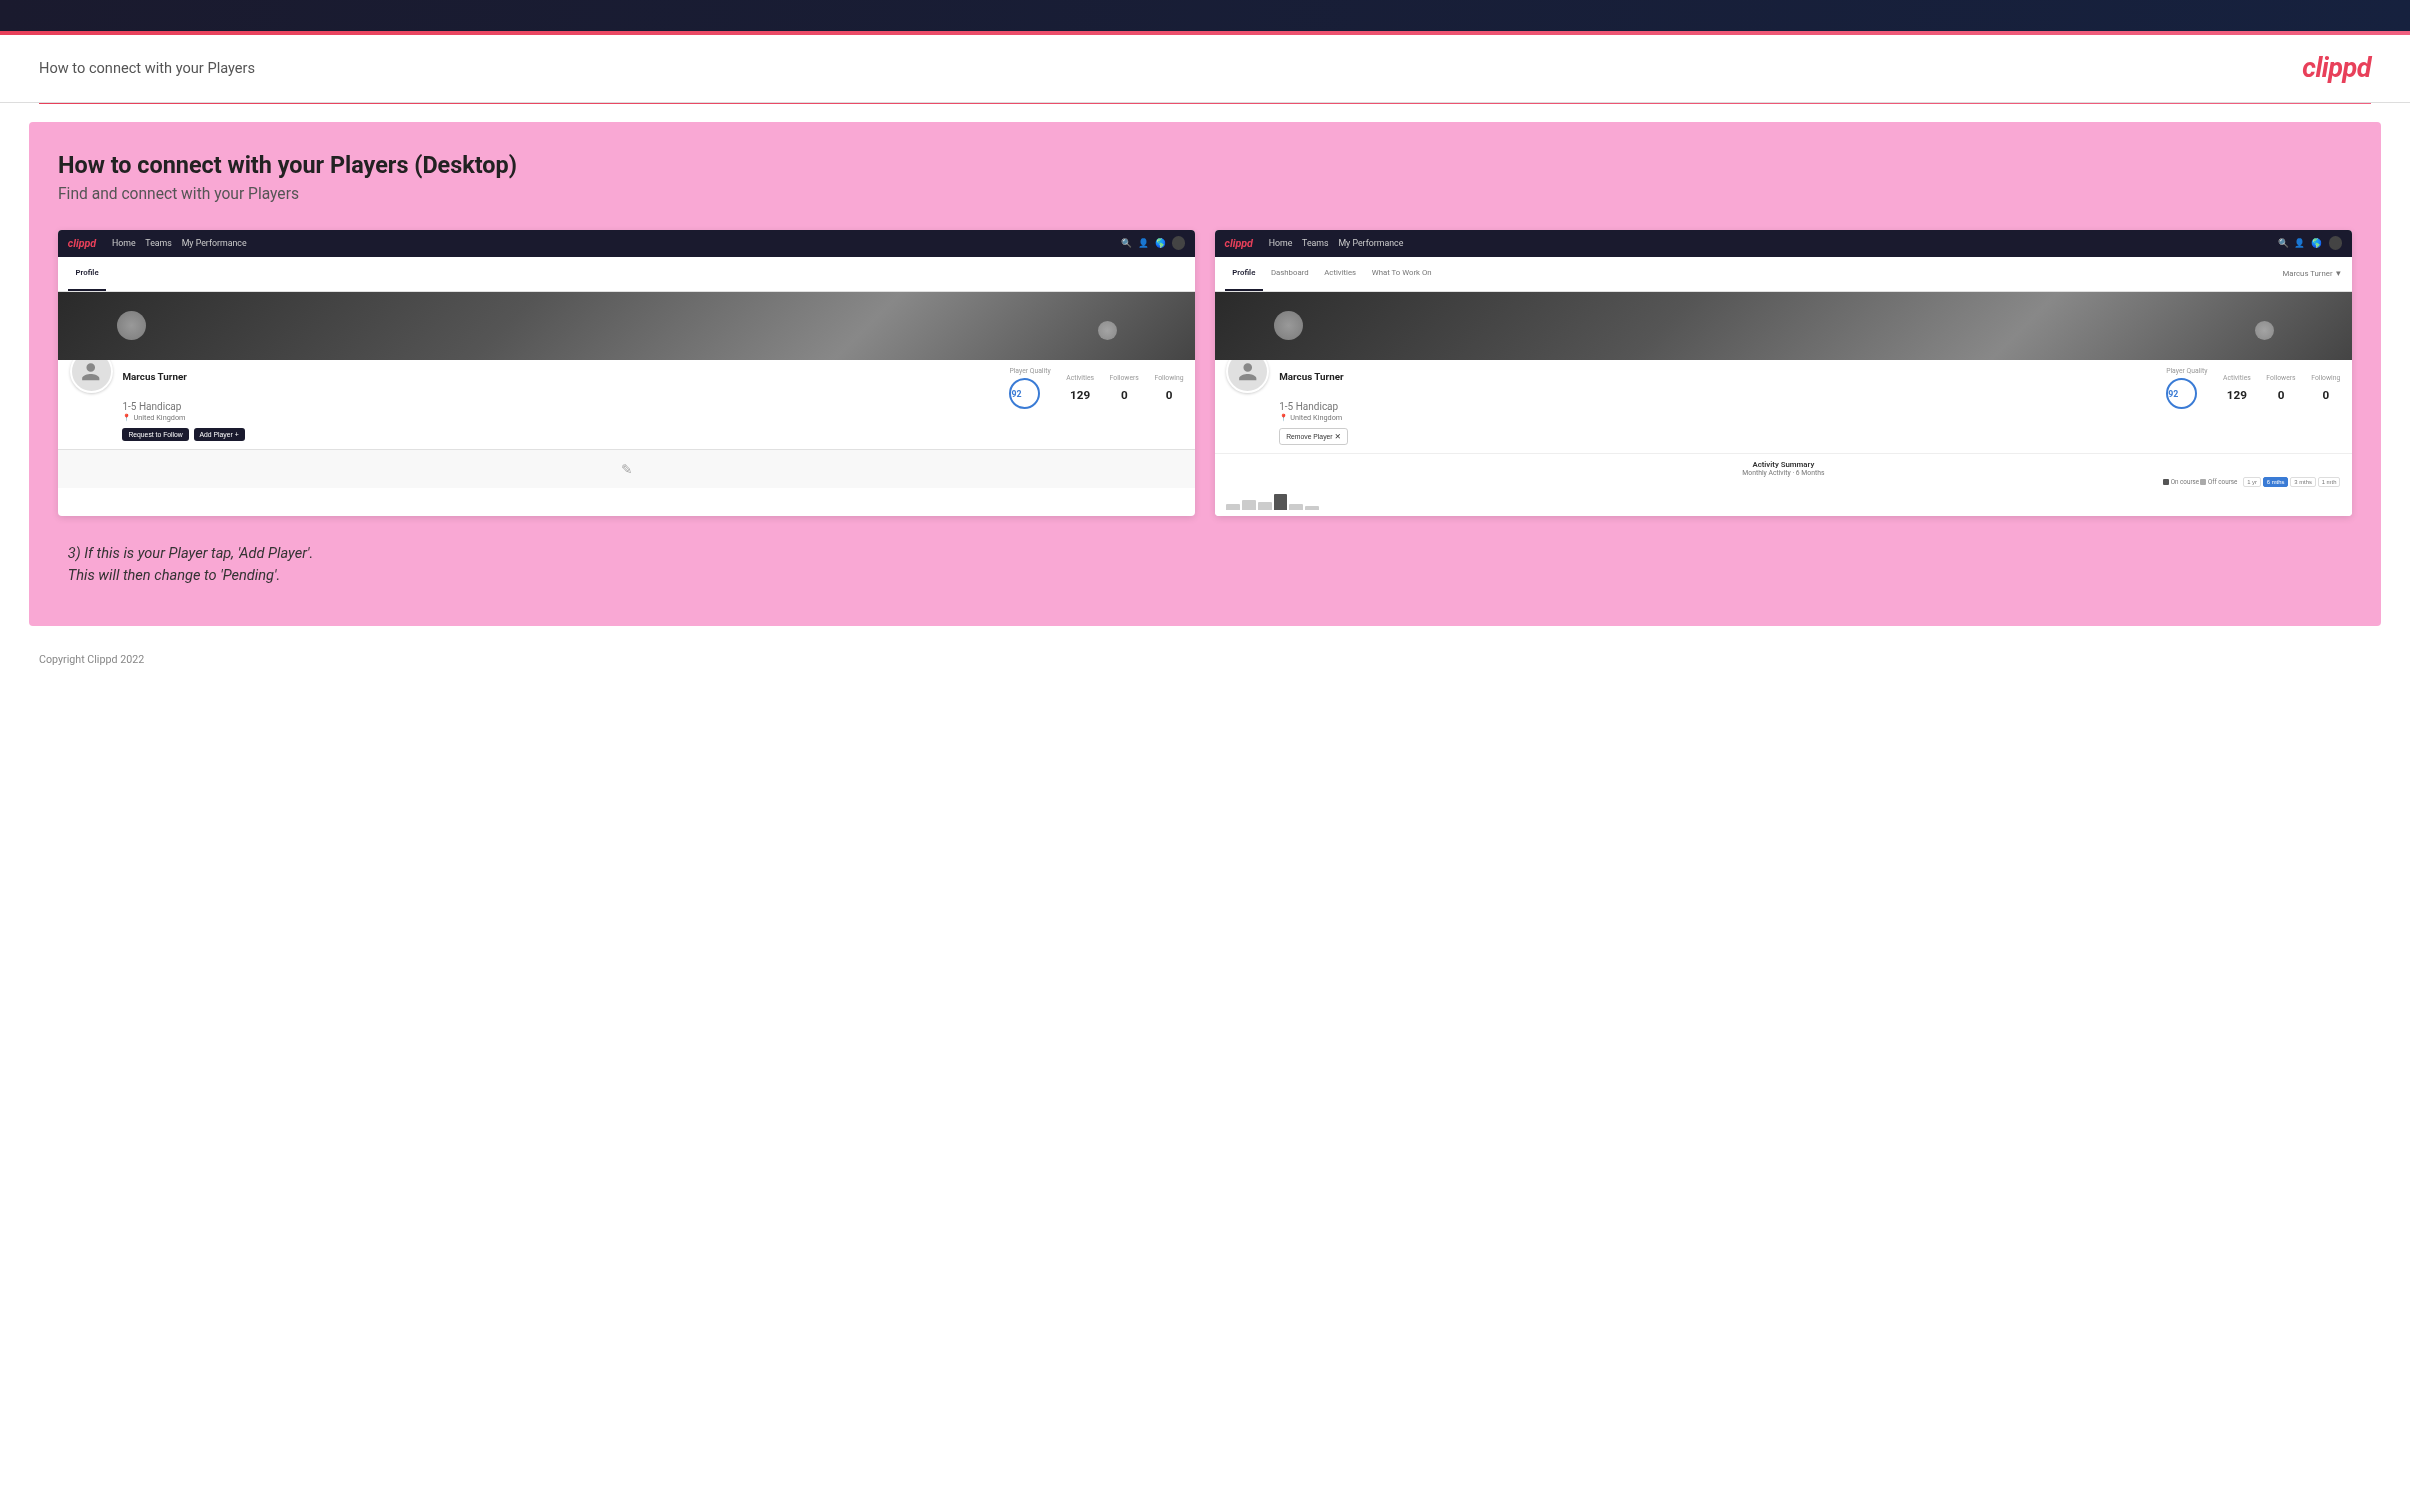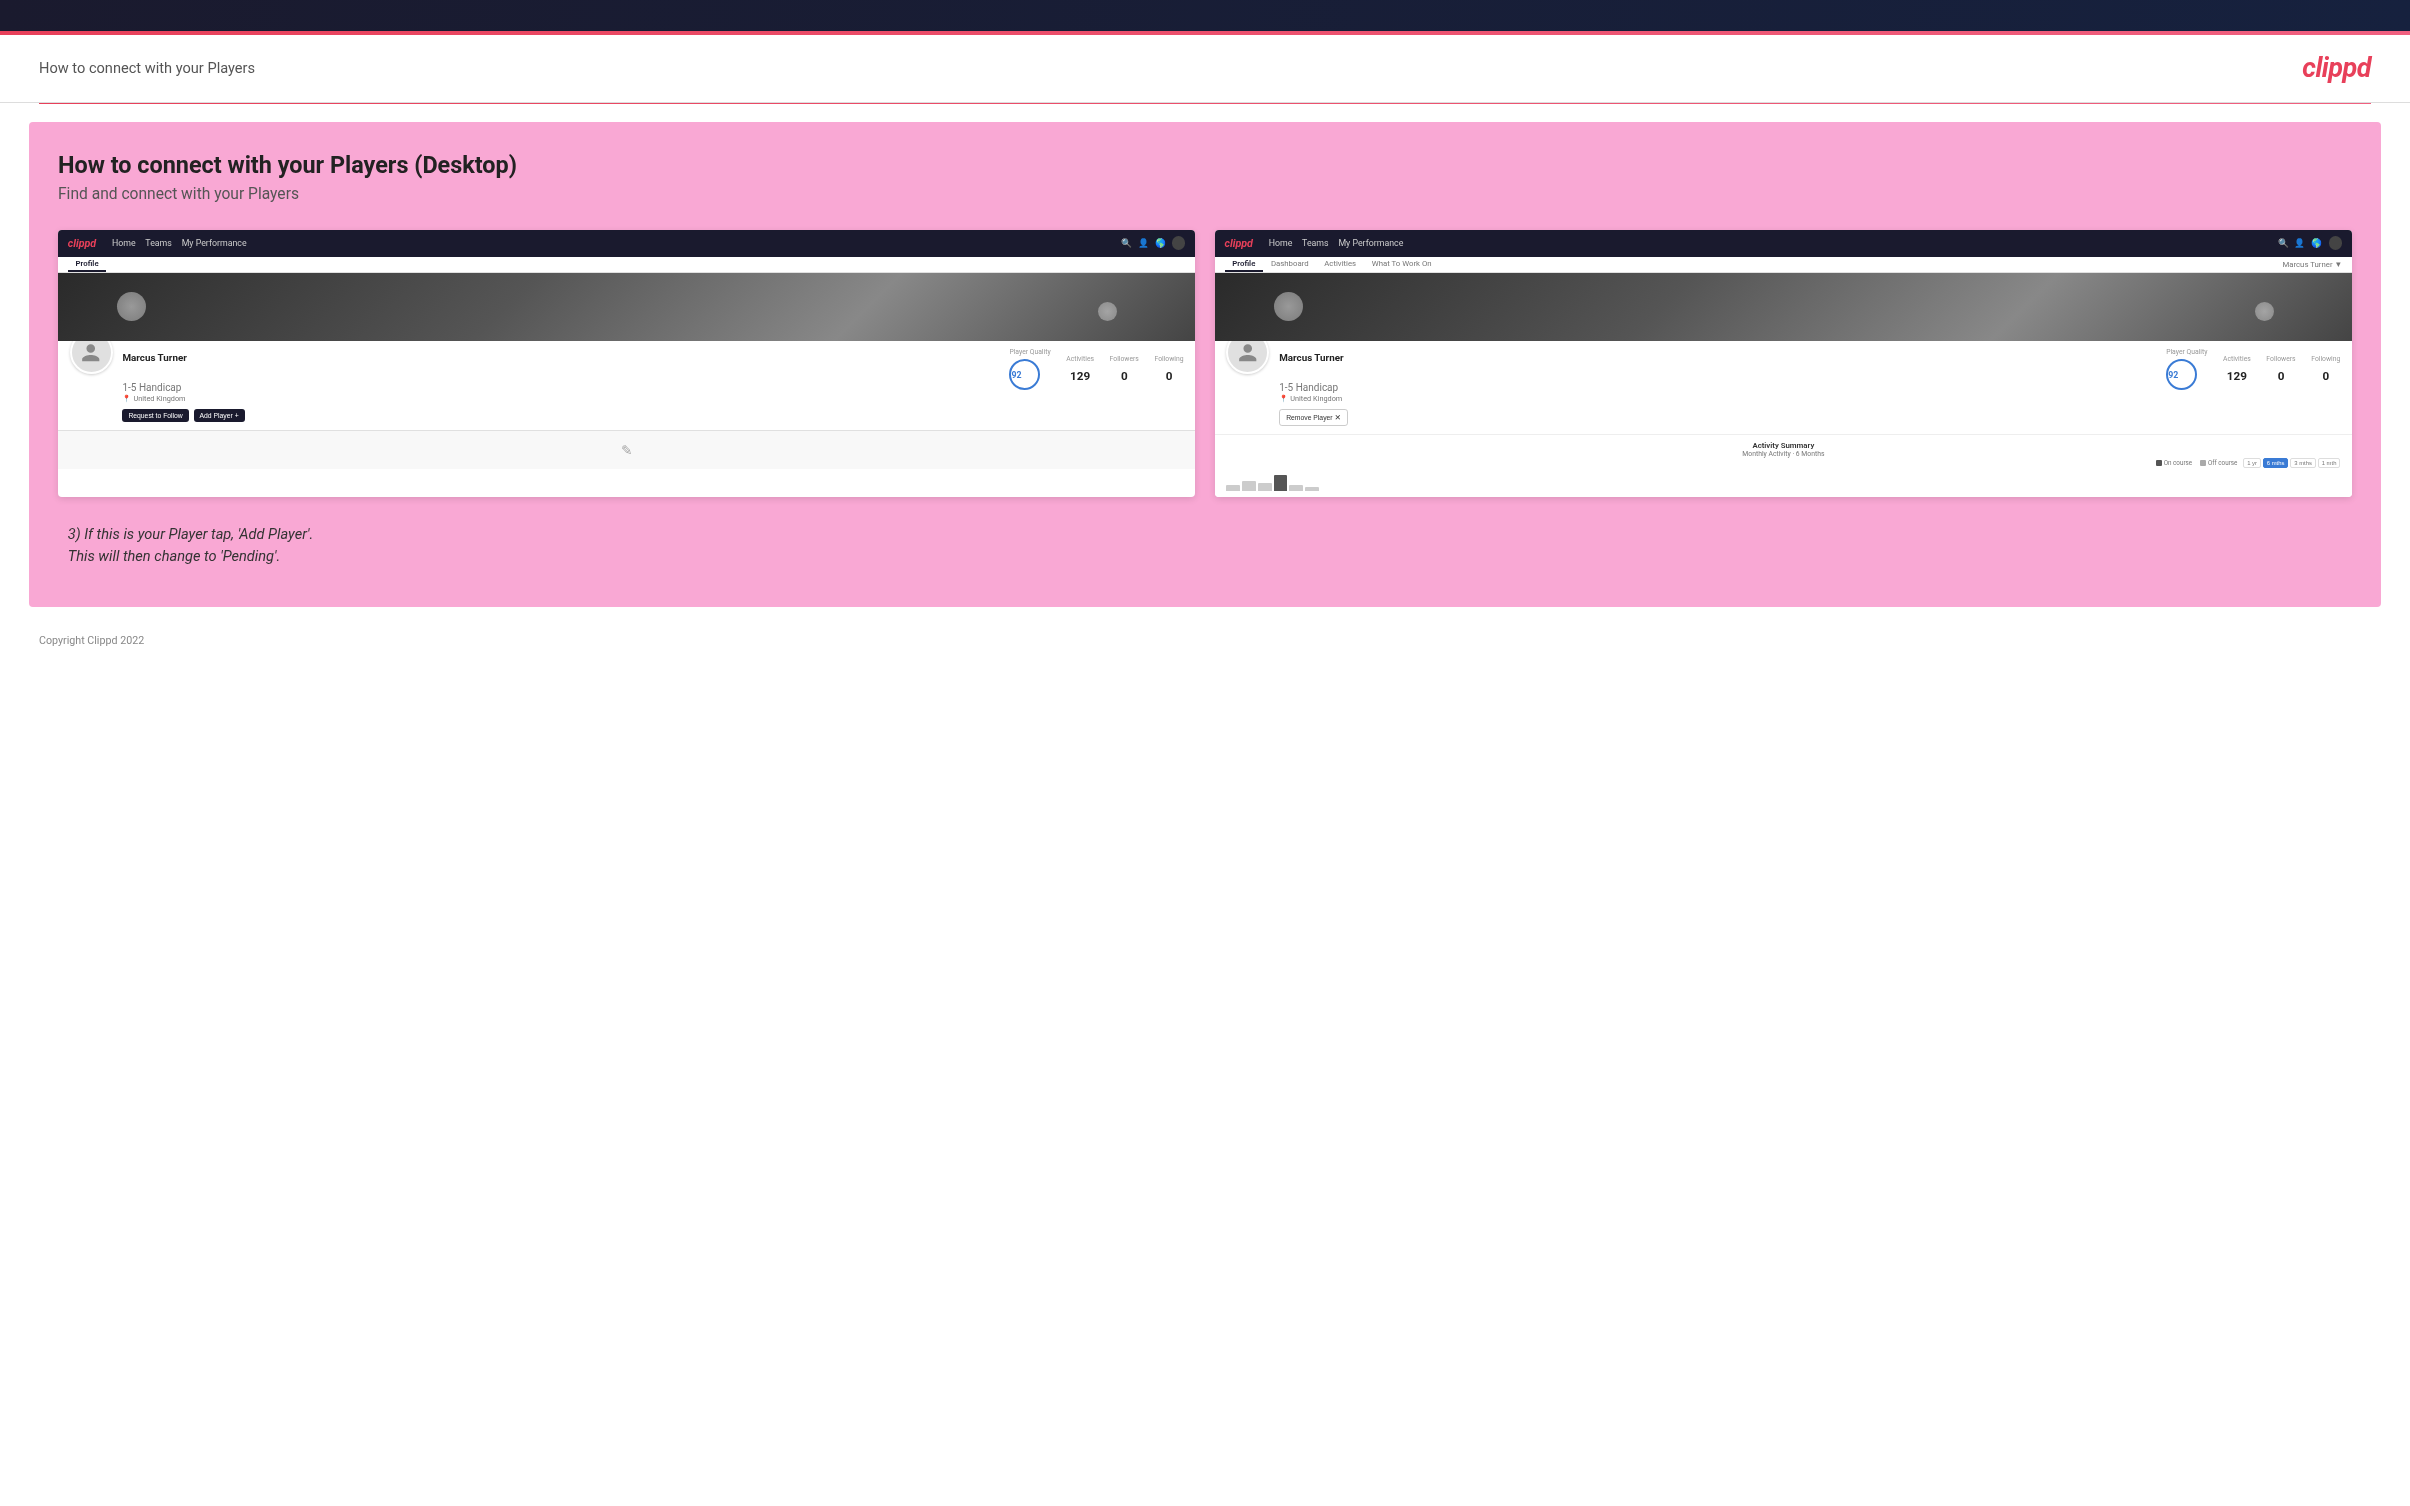--- a/index.html
+++ b/index.html
@@ -118,21 +118,21 @@
       background: #444;
       display: inline-block;
     }
 
     
     .mock-tabbar {
       background: #fff;
       display: flex;
       align-items: center;
       padding: 0 9.8px;
-      height: 16px;
+      height: 35px;
       border-bottom: 1px solid #e0e0e0;
     }
     .mock-tab {
       font-size: 7.8px;
       color: #777;
       padding: 0 7.8px;
       height: 100%;
       display: flex;
       align-items: center;
       border-bottom: 2px solid transparent;
@@ -331,21 +331,21 @@
       font-size: 7.8px;
       font-weight: 600;
       color: #333;
     }
     .mock-activity-period {
       font-size: 6.8px;
       color: #777;
     }
     .mock-activity-legend {
       display: flex;
-      gap: 8px;
+      gap: 1px;
       align-items: center;
     }
     .mock-legend-item {
       display: flex;
       align-items: center;
       gap: 2px;
       font-size: 6.3px;
       color: #777;
     }
     .mock-legend-dot {

